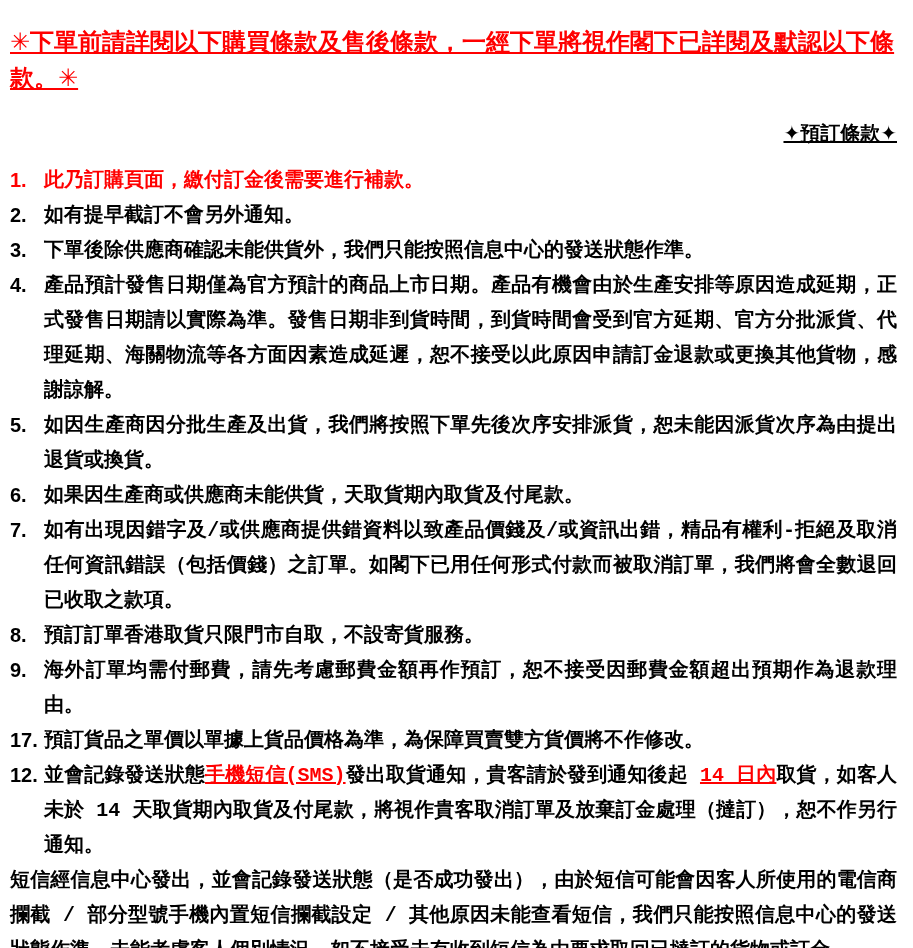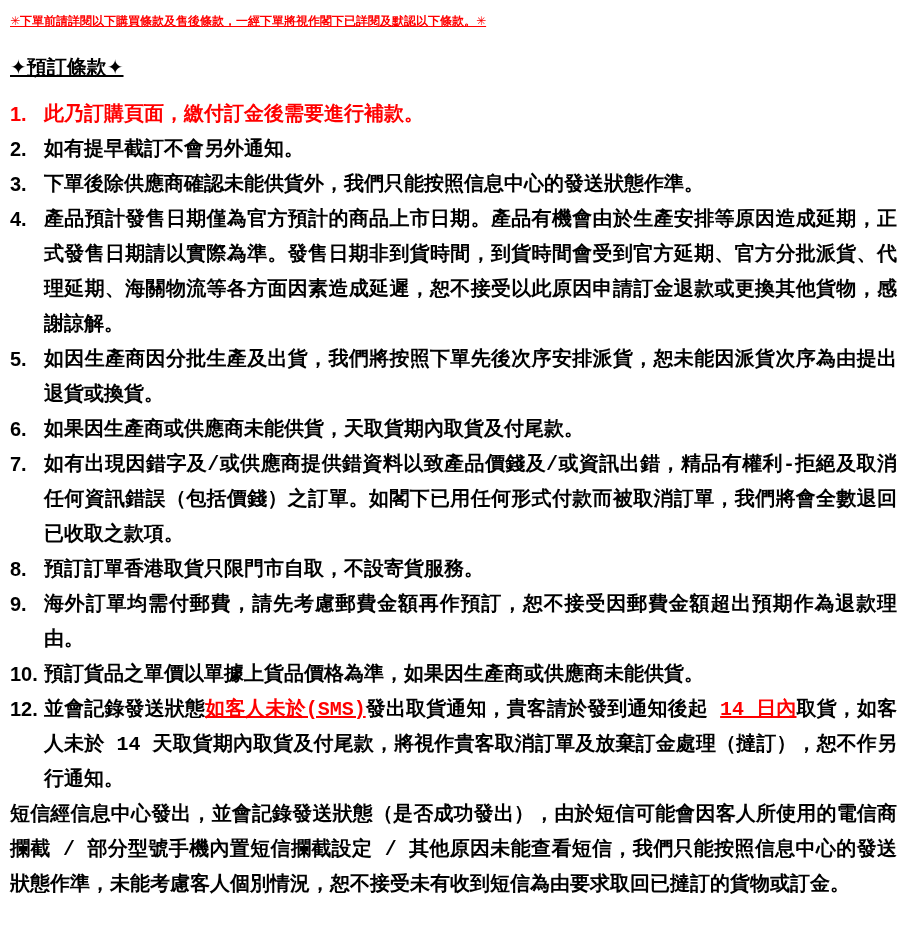--- a/index.html
+++ b/index.html
@@ -15,31 +15,32 @@
   .page {
     width: 913px;
     min-height: 948px;
     box-sizing: border-box;
     padding: 8px 16px 12px 10px;
     background: #ffffff;
   }
   .title {
     color: #ff0000;
     text-decoration: underline;
-    font-size: 12px;
+    font-size: 24px;
     line-height: 1.5;
-    margin: 4px 0 0 0;
+    margin: 16px 0 0 0;
     font-weight: 700;
   }
   .section-title {
     color: #000000;
     text-decoration: underline;
     font-size: 20px;
     margin: 24px 0 0 0;
     font-weight: 700;
+    text-align: right;
   }
   .terms-list {
     margin-top: 16px;
   }
   .term-item {
     display: flex;
     font-size: 20px;
     line-height: 35px;
     font-weight: 700;
   }
@@ -104,24 +105,24 @@
       </div>
       <div class="term-item">
         <span class="term-num">8.</span>
         <span class="term-body"><span>預訂訂單香港取貨只限門市自取，不設寄貨服務。</span></span>
       </div>
       <div class="term-item">
         <span class="term-num">9.</span>
         <span class="term-body"><span>海外訂單均需付郵費，請先考慮郵費金額再作預訂，恕不接受因郵費金額超出預期作為退款理由。</span></span>
       </div>
       <div class="term-item">
-        <span class="term-num">10.</span>
-        <span class="term-body"><span>預訂貨品之單價以單據上貨品價格為準，如果因生產商或供應商未能供貨。</span></span>
+        <span class="term-num">17.</span>
+        <span class="term-body"><span>預訂貨品之單價以單據上貨品價格為準，為保障買賣雙方貨價將不作修改。</span></span>
       </div>
       <div class="term-item">
         <span class="term-num">12.</span>
-        <span class="term-body"><span>並會記錄發送狀態</span><span class="seg-ru">如客人未於(SMS)</span><span>發出取貨通知，貴客請於發到通知後起 </span><span class="seg-ru">14 日內</span><span>取貨，如客人未於 14 天取貨期內取貨及付尾款，將視作貴客取消訂單及放棄訂金處理（撻訂），恕不作另行通知。</span></span>
+        <span class="term-body"><span>並會記錄發送狀態</span><span class="seg-ru">手機短信(SMS)</span><span>發出取貨通知，貴客請於發到通知後起 </span><span class="seg-ru">14 日內</span><span>取貨，如客人未於 14 天取貨期內取貨及付尾款，將視作貴客取消訂單及放棄訂金處理（撻訂），恕不作另行通知。</span></span>
       </div>
       <div class="term-item">
         <span class="term-body"><span>短信經信息中心發出，並會記錄發送狀態（是否成功發出），由於短信可能會因客人所使用的電信商攔截 / 部分型號手機內置短信攔截設定 / 其他原因未能查看短信，我們只能按照信息中心的發送狀態作準，未能考慮客人個別情況，恕不接受未有收到短信為由要求取回已撻訂的貨物或訂金。</span></span>
       </div>
     </div>
 </div>
 
 </body></html>

